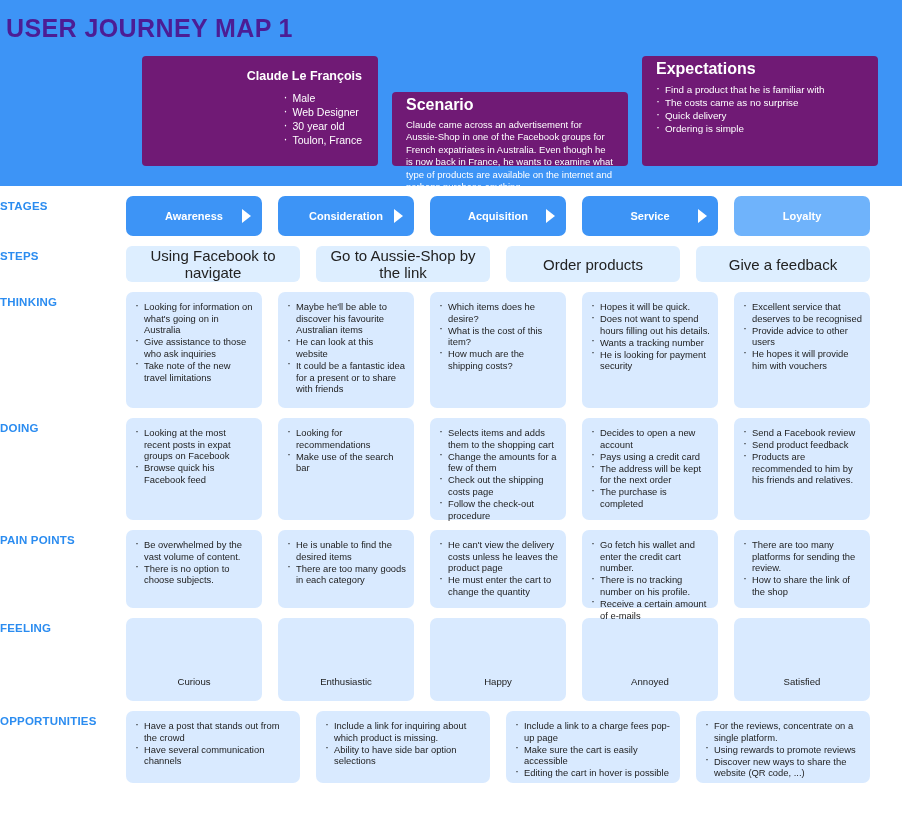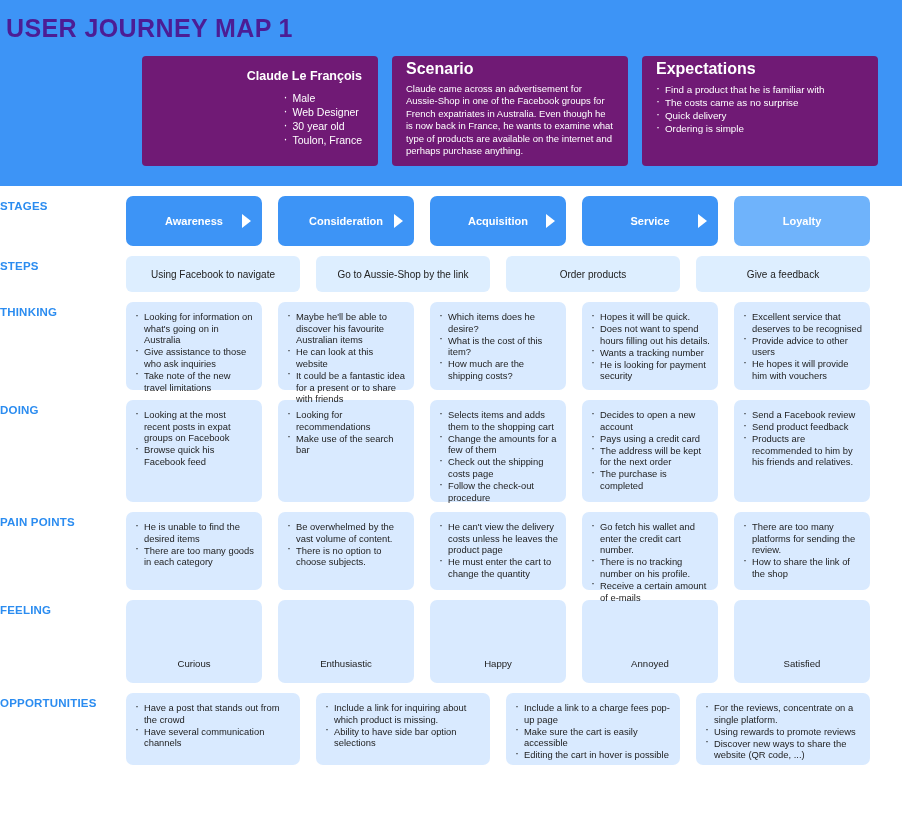--- a/index.html
+++ b/index.html
@@ -73,21 +73,21 @@
     padding-left: 9px;
     position: relative;
   }
   .persona-list li::before {
     content: "\00B7";
     position: absolute;
     left: 0;
     top: -1px;
     font-size: 12px;
   }
-  .hcard.scenario { flex: 0 0 236px; }
+  .hcard.scenario { flex: 0 0 236px; margin-top: 36px; }
   .hcard.expect   { flex: 0 0 236px; }
   .hcard-title {
     font-size: 16px;
     font-weight: bold;
     margin: 0 0 5px 0;
     line-height: 18px;
   }
   .hcard-body {
     font-size: 9.5px;
     line-height: 12.4px;
@@ -139,21 +139,21 @@
     padding-right: 16px;
   }
   .cell {
     flex: 1 1 0;
     min-width: 0;
   }
 
   
   .stage {
     position: relative;
-    height: 50px;
+    height: 40px;
     background: #3d94f6;
     border-radius: 7px;
     color: #ffffff;
     font-size: 11px;
     font-weight: bold;
     display: flex;
     align-items: center;
     justify-content: center;
   }
   .stage.last { background: #6fb3fb; }
@@ -171,32 +171,32 @@
 
   
   .step {
     height: 36px;
     background: #ddeeff;
     border-radius: 6px;
     display: flex;
     align-items: center;
     justify-content: center;
     color: #222;
-    font-size: 10px;
+    font-size: 15px;
     text-align: center;
     padding: 0 6px;
   }
 
   
   .box {
     background: #d9eaff;
     border-radius: 7px;
     padding: 9px 8px 9px 8px;
   }
-  .box.h-thinking      { height: 88px; }
+  .box.h-thinking      { height: 116px; }
   .box.h-doing         { height: 102px; }
   .box.h-pain          { height: 78px;  }
   .box.h-feeling       { height: 83px;  }
   .box.h-opportunities { height: 72px;  }
 
   .box ul {
     list-style: none;
     margin: 0;
     padding: 0;
   }
@@ -423,30 +423,30 @@
         </div>
       </div>
   </div>
 
   <div class="row">
     <div class="row-label tall">PAIN POINTS</div>
     <div class="cells" id="pain-cells">
         <div class="cell">
           <div class="box h-pain">
             <ul>
+              <li>Be overwhelmed by the vast volume of content.</li>
+              <li>There is no option to choose subjects.</li>
+            </ul>
+          </div>
+        </div>
+        <div class="cell">
+          <div class="box h-pain">
+            <ul>
               <li>He is unable to find the desired items</li>
               <li>There are too many goods in each category</li>
-            </ul>
-          </div>
-        </div>
-        <div class="cell">
-          <div class="box h-pain">
-            <ul>
-              <li>Be overwhelmed by the vast volume of content.</li>
-              <li>There is no option to choose subjects.</li>
             </ul>
           </div>
         </div>
         <div class="cell">
           <div class="box h-pain">
             <ul>
               <li>He can't view the delivery costs unless he leaves the product page</li>
               <li>He must enter the cart to change the quantity</li>
             </ul>
           </div>

